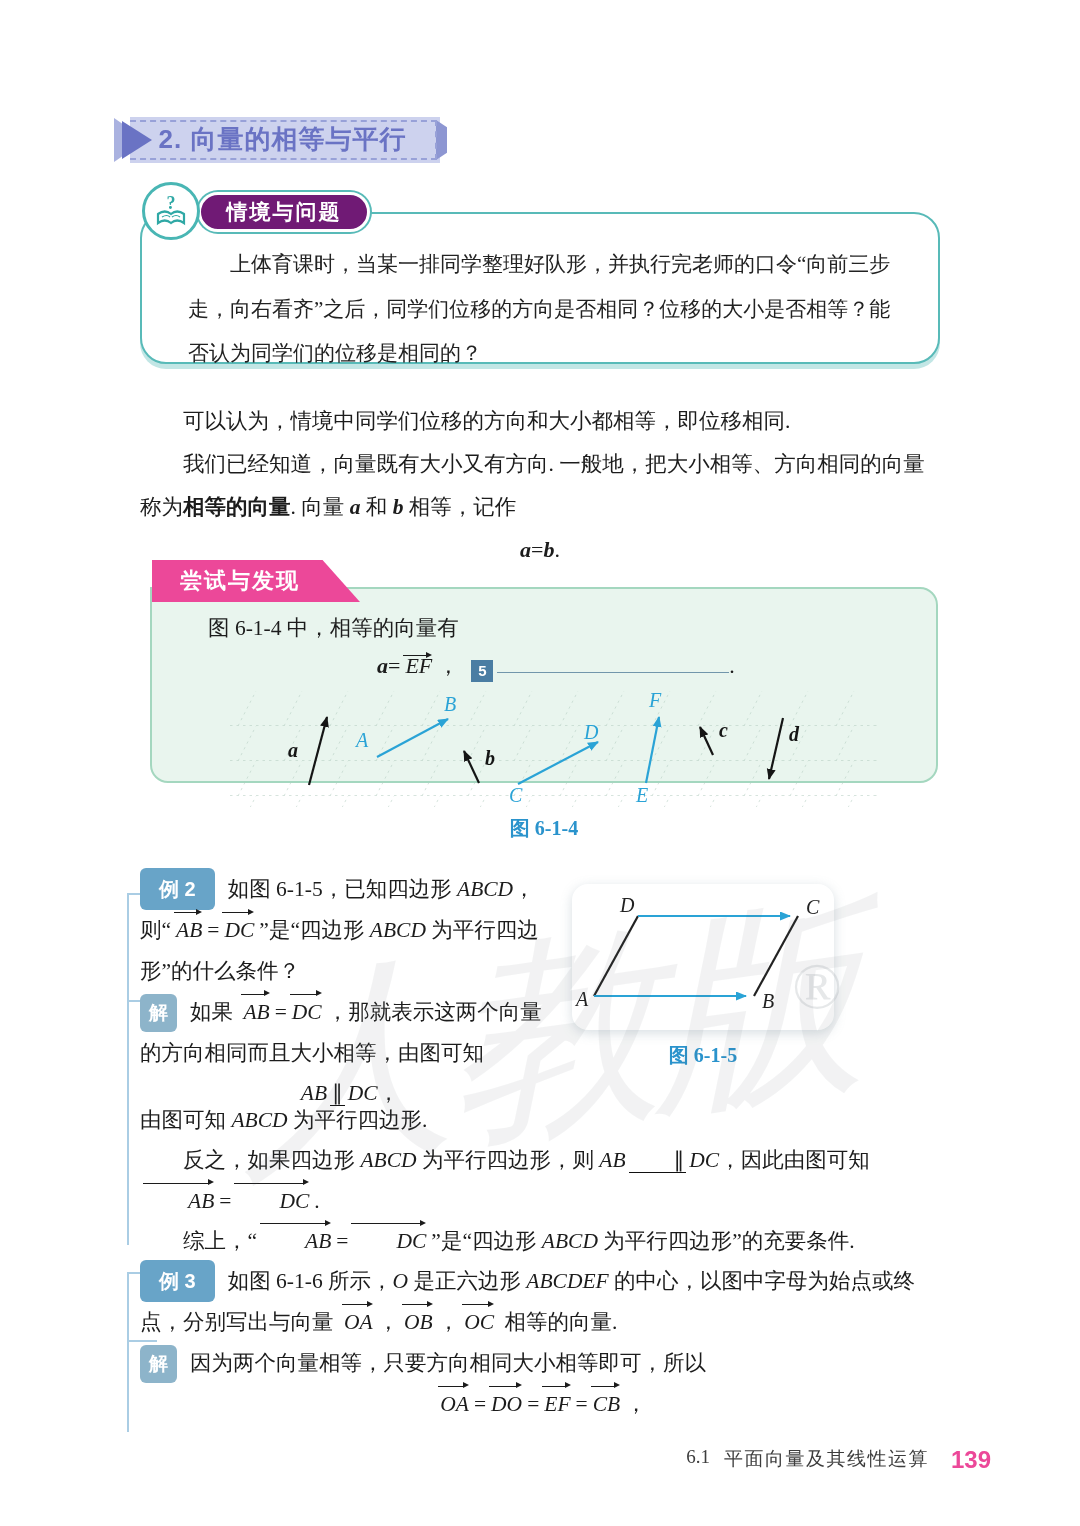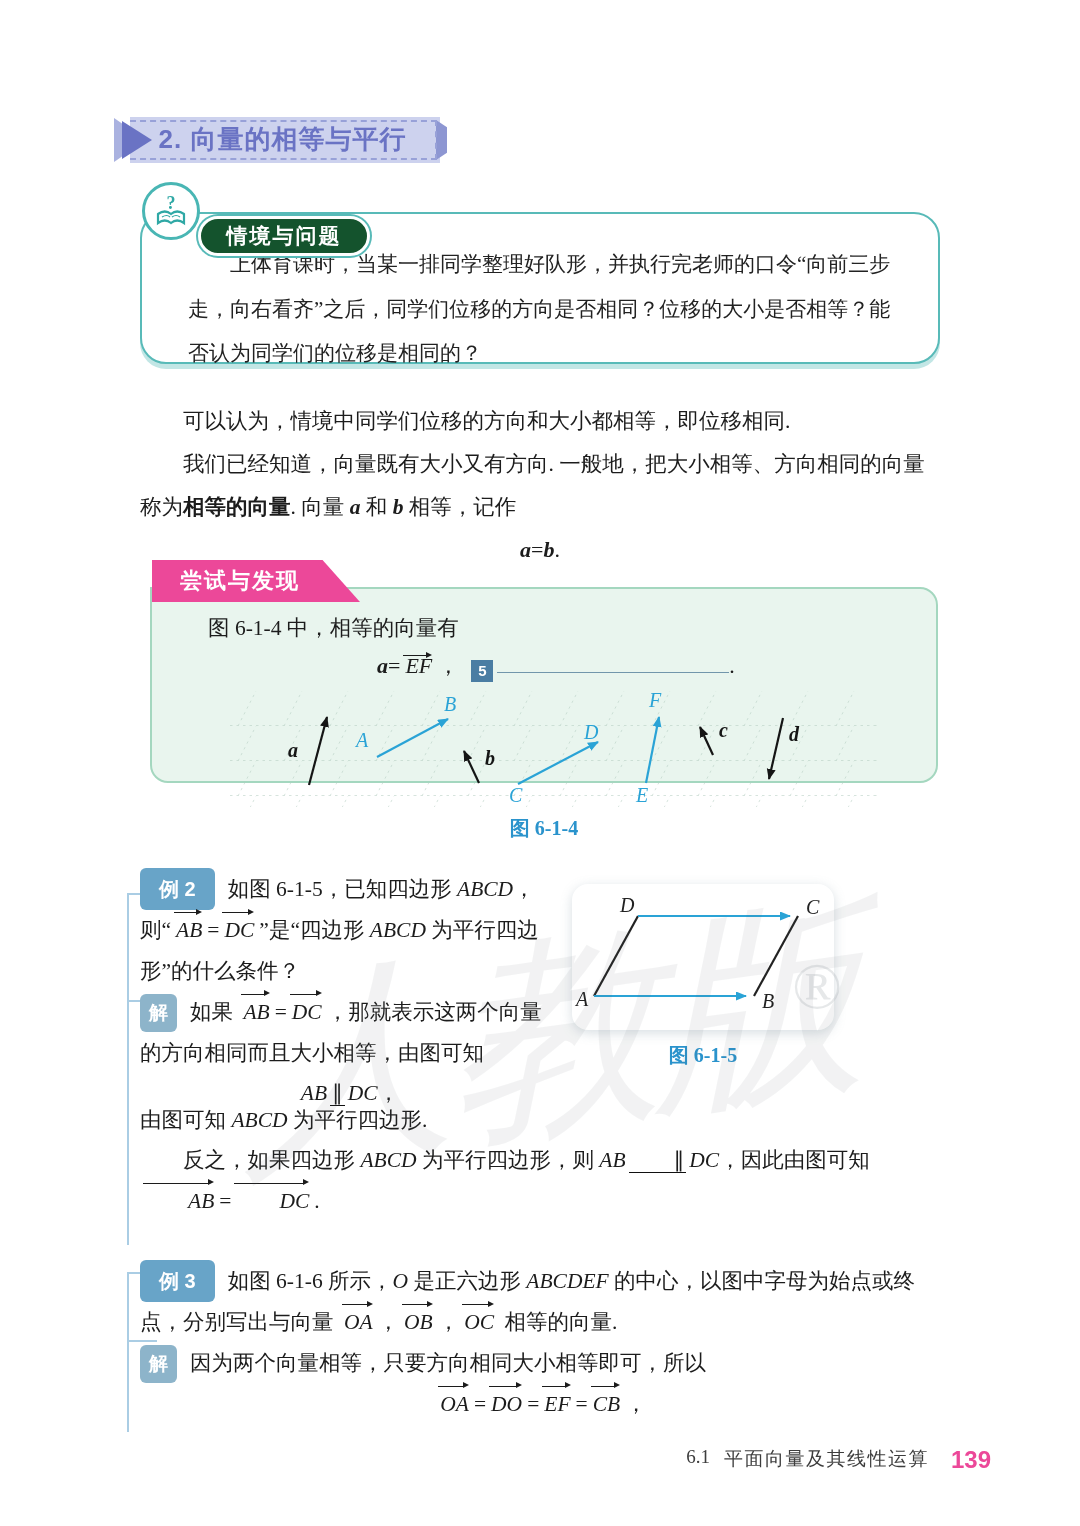--- a/index.html
+++ b/index.html
@@ -17,24 +17,24 @@
       border-top:22px solid transparent; border-bottom:22px solid transparent; border-left:32px solid #aab2e0; }
   .banner-arrow { position:absolute; left:-8px; top:4px; width:0; height:0;
       border-top:19px solid transparent; border-bottom:19px solid transparent; border-left:30px solid #6a73c4; }
   .banner-fold { position:absolute; right:-7px; top:3px; bottom:3px; width:11px; background:#8d96d2;
       clip-path:polygon(0 0, 100% 18%, 100% 82%, 0 100%); }
 
   
   .sit-box { position:absolute; left:140px; top:212px; width:800px; height:152px; background:#fff;
       border:2.5px solid #58bab8; border-radius:26px; box-shadow:0 5px 0 #c2e6e5; z-index:1; }
   .sit-text { padding:28px 40px 0 46px; font-size:21px; line-height:2.12; text-indent:2em; color:#222; }
-  .sit-pill { position:absolute; left:198px; top:192px; width:172px; height:40px; background:#14532d;
+  .sit-pill { position:absolute; left:198px; top:192px; width:172px; height:40px; background:#701a75;
       border:3px solid #fff; box-shadow:0 0 0 2px #58bab8; border-radius:22px; color:#fff; font-weight:bold;
       font-size:21px; font-family:"Liberation Sans",sans-serif; display:flex; align-items:center; justify-content:center;
-      letter-spacing:2px; z-index:3;margin-top:24px; }
+      letter-spacing:2px; z-index:3; }
   .sit-icon { position:absolute; left:142px; top:182px; width:58px; height:58px; background:#fff;
       border:3px solid #49b6b4; border-radius:50%; z-index:4; display:flex; align-items:center; justify-content:center; }
 
   
   .intro { position:absolute; left:140px; top:400px; width:800px; font-size:21.5px; }
   .intro p { text-indent:2em; line-height:2.0; }
   .intro .formula { text-indent:0; text-align:center; line-height:1.9; font-size:22px; }
 
   
   .try-tab { position:absolute; left:152px; top:560px; width:208px; height:42px; background:#ec4899; color:#fff;
@@ -205,20 +205,21 @@
         <text x="190" y="124" fill="#222222" class="figlabel">B</text>
         <text x="234" y="30" fill="#222222" class="figlabel">C</text>
         <text x="48" y="28" fill="#222222" class="figlabel">D</text>
       </svg>
   </div>
   <div class="fig615-caption">图 6-1-5</div>
 
   <div class="ex2-wide">
     <p><span>由图可知 </span><span class="mi">ABCD</span><span> 为平行四边形.</span></p>
     <p class="indent"><span>反之，如果四边形 </span><span class="mi">ABCD</span><span> 为平行四边形，则 </span><span class="mi">AB</span><span class="pareq">∥</span><span class="mi">DC</span><span>，因此由图可知 </span><span class="vec">AB</span><span>=</span><span class="vec">DC</span><span>.</span></p>
+    <p class="indent"><span>综上，“</span><span class="vec">AB</span><span>=</span><span class="vec">DC</span><span>”是“四边形 </span><span class="mi">ABCD</span><span> 为平行四边形”的充要条件.</span></p>
   </div>
 
   <div class="ex3">
     <p><span class="exbadge">例 3</span><span><span>如图 6-1-6 所示，</span><span class="mi">O</span><span> 是正六边形 </span><span class="mi">ABCDEF</span><span> 的中心，以图中字母为始点或终点，分别写出与向量 </span><span class="vec">OA</span><span>，</span><span class="vec">OB</span><span>，</span><span class="vec">OC</span><span> 相等的向量.</span></span></p>
     <p><span class="solbadge">解</span><span>因为两个向量相等，只要方向相同大小相等即可，所以</span></p>
     <div class="center"><span class="vec">OA</span><span>=</span><span class="vec">DO</span><span>=</span><span class="vec">EF</span><span>=</span><span class="vec">CB</span><span>，</span></div>
   </div>
 
   <div class="footer">
     <span class="sec">6.1</span>

